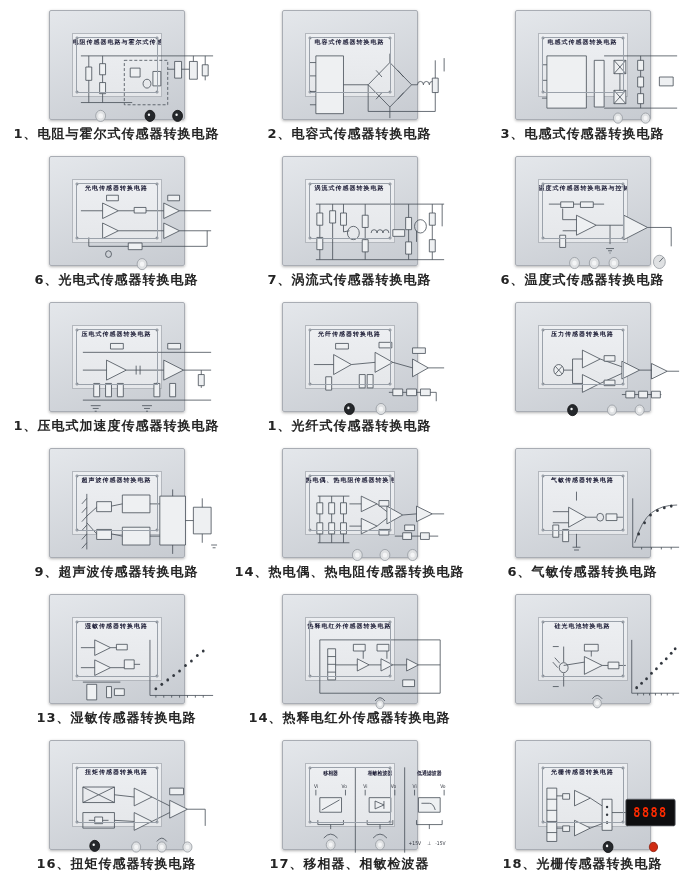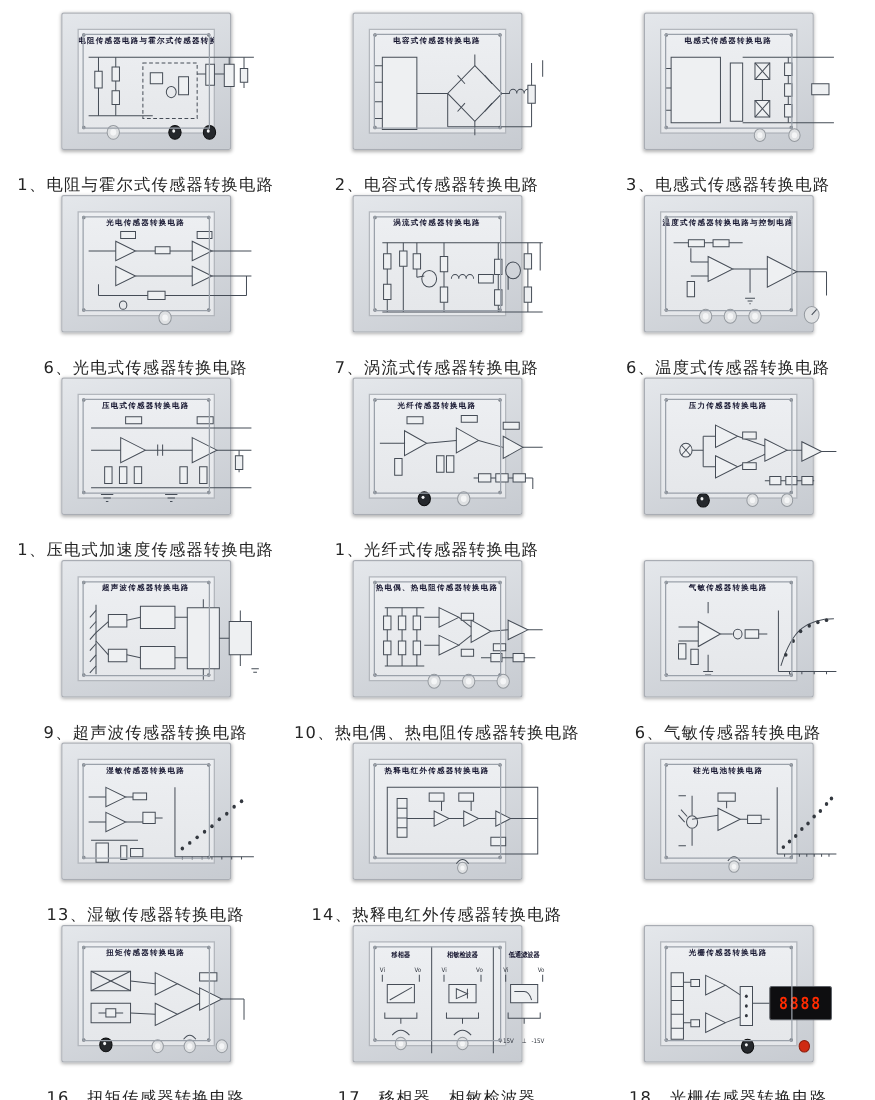--- a/index.html
+++ b/index.html
@@ -12,21 +12,21 @@
     grid-template-columns:repeat(3,233px);
     grid-template-rows:repeat(6,146px);
     padding-top:3px;width:699px;
   }
   .cell{display:flex;flex-direction:column;align-items:center;}
   .panel{
     width:136px;height:110px;margin-top:7px;
     background:linear-gradient(160deg,#e4e7eb,#c7cbd1);
     border:1px solid #a9adb4;border-radius:2px;
     box-shadow:0 1px 3px rgba(0,0,0,.3);
-    padding:12px;box-sizing:border-box;position:relative;
+    padding:22px;box-sizing:border-box;position:relative;
   }
   .inner{
     position:relative;width:100%;height:100%;
     border:1px solid #b3b7bd;box-sizing:border-box;
     background-image:
       radial-gradient(circle at 4px 4px,#83888f 1.1px,transparent 1.8px),
       radial-gradient(circle at calc(100% - 4px) 4px,#83888f 1.1px,transparent 1.8px),
       radial-gradient(circle at 4px calc(100% - 4px),#83888f 1.1px,transparent 1.8px),
       radial-gradient(circle at calc(100% - 4px) calc(100% - 4px),#83888f 1.1px,transparent 1.8px),
       linear-gradient(#edeff2,#e5e7ea);
@@ -45,21 +45,21 @@
   .ln{stroke:#454c56;stroke-width:0.8;fill:none;}
   .bx{stroke:#454c56;stroke-width:0.8;fill:#eef0f2;}
   .tri{stroke:#454c56;stroke-width:0.8;fill:#eef0f2;}
   .kl{fill:#dfe1e3;stroke:#94999f;stroke-width:0.8;}
   .klc{fill:#f4f5f6;}
   .kd{fill:#25282c;stroke:#0c0d0e;stroke-width:0.8;}
   .dot{fill:#33383f;}
   .gtxt{font-size:5px;font-weight:bold;fill:#14142e;}
   .stxt{font-size:4.5px;fill:#2c313a;}
   .caption{
-    margin-top:19px;font-size:13px;font-weight:normal;color:#242424;
+    margin-top:5px;font-size:13px;font-weight:bold;color:#242424;
     letter-spacing:1px;white-space:nowrap;
   }
 </style>
 </head>
 <body>
 
 <div class="grid">
 
   <div class="cell">
     <div class="panel">
@@ -440,21 +440,21 @@
             <rect class="bx" x="116" y="43" width="9" height="6"></rect>
           <circle class="kl" cx="52" cy="63" r="5"></circle>
             <circle class="klc" cx="52" cy="63" r="2.3"></circle>
           <circle class="kl" cx="80" cy="63" r="5"></circle>
             <circle class="klc" cx="80" cy="63" r="2.3"></circle>
           <circle class="kl" cx="108" cy="63" r="5"></circle>
             <circle class="klc" cx="108" cy="63" r="2.3"></circle>
         </svg>
       </div>
     </div>
-    <div class="caption">10、热电偶、热电阻传感器转换电路</div>
+    <div class="caption">14、热电偶、热电阻传感器转换电路</div>
   </div>
 
   <div class="cell">
     <div class="panel">
       <div class="inner">
         <div class="ptitle">气敏传感器转换电路</div>
         <svg class="schem" viewBox="0 0 150 72" preserveAspectRatio="none">
           <line class="ln" x1="38" y1="6" x2="38" y2="14"></line>
           <path class="tri" d="M30 20 L48 29 L30 38 Z"></path>
           <line class="ln" x1="14" y1="24" x2="30" y2="24"></line>

